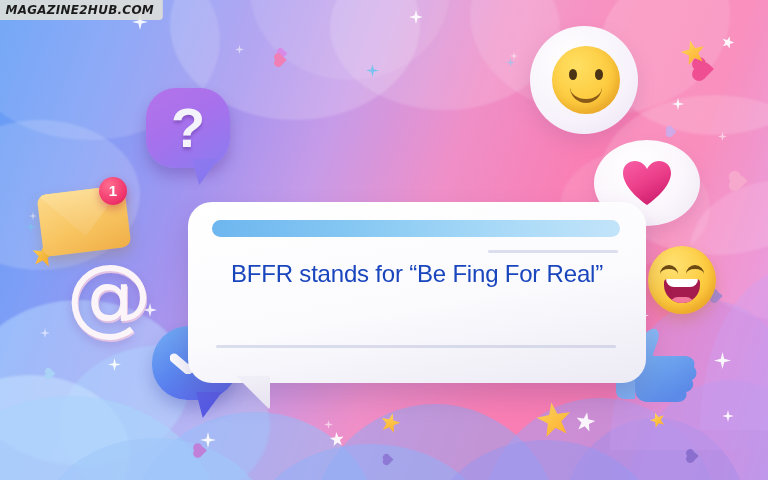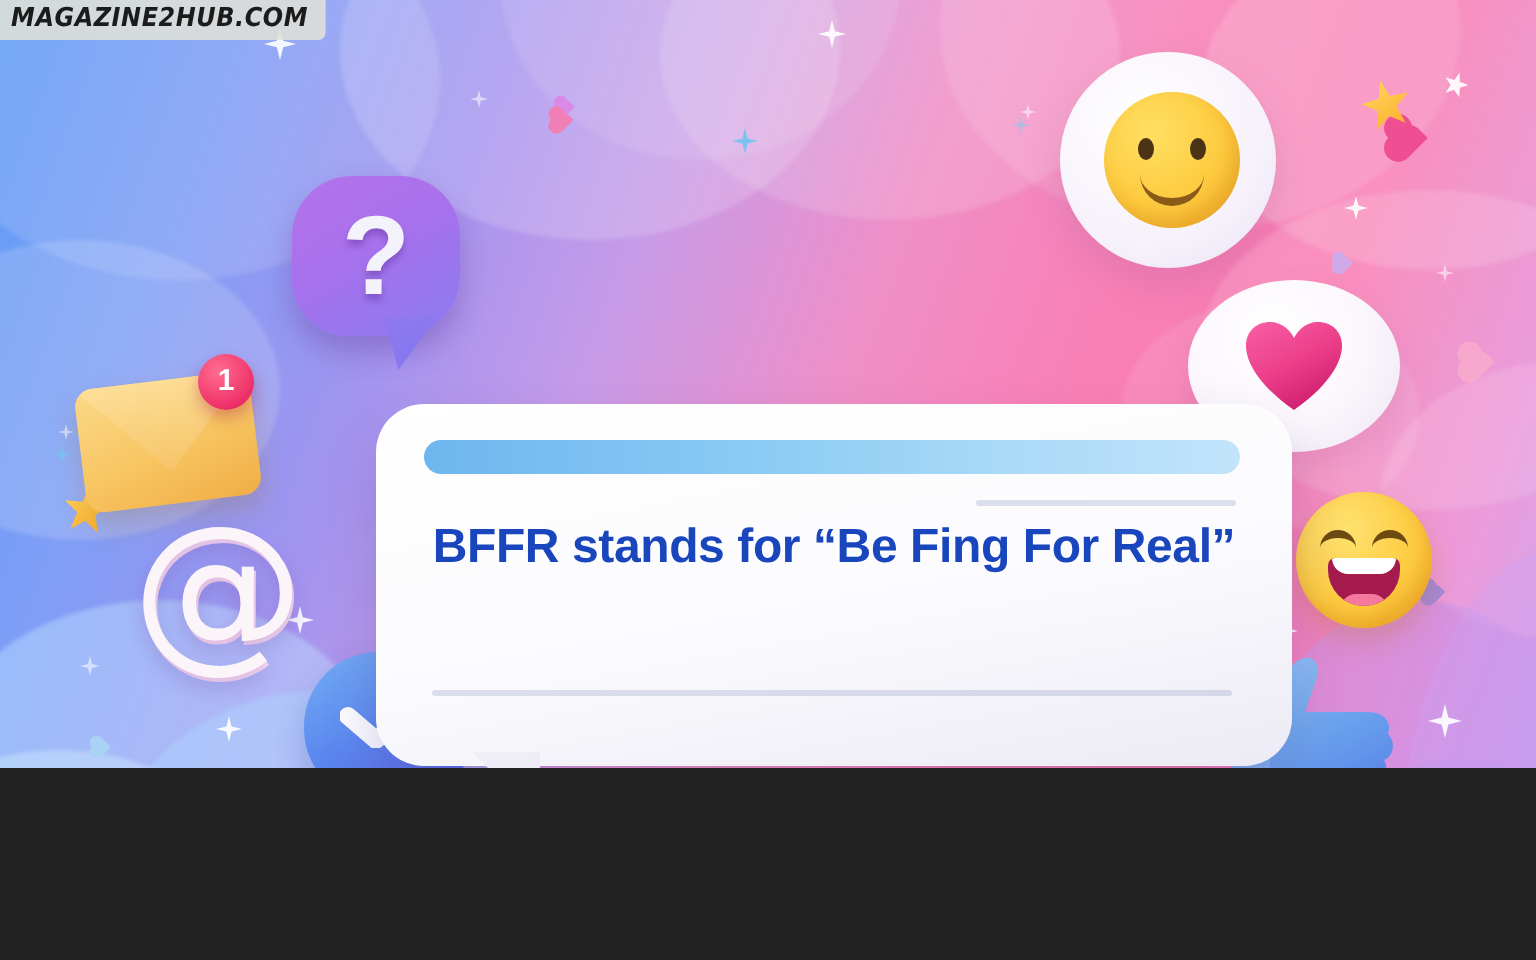--- a/index.html
+++ b/index.html
@@ -3,21 +3,21 @@
 <meta charset="utf-8">
 <style>
   html, body {
     margin: 0;
     padding: 0;
     background: #222;
   }
   #stage {
     position: relative;
     width: 768px;
-    height: 384px;
+    height: 480px;
     overflow: hidden;
     font-family: "Liberation Sans", sans-serif;
     background: linear-gradient(110deg,
         #5f9cf5 0%,
         #7f9ef6 14%,
         #a394ef 28%,
         #c79be8 40%,
         #ef8fc8 54%,
         #f97fb4 68%,
         #f87bb2 80%,
@@ -171,21 +171,21 @@
   .ghost-line {
     position: absolute;
     height: 3px;
     border-radius: 2px;
     background: rgba(180,186,215,.45);
   }
   #answer-text {
     position: absolute;
     left: 22px; right: 22px; top: 56px;
     text-align: center;
-    font-weight: 700;
+    font-weight: 400;
     font-size: 24px;
     line-height: 1.36;
     color: #1945bd;
     letter-spacing: -.2px;
   }
 
   
   
   #smiley-disc {
     position: absolute;

